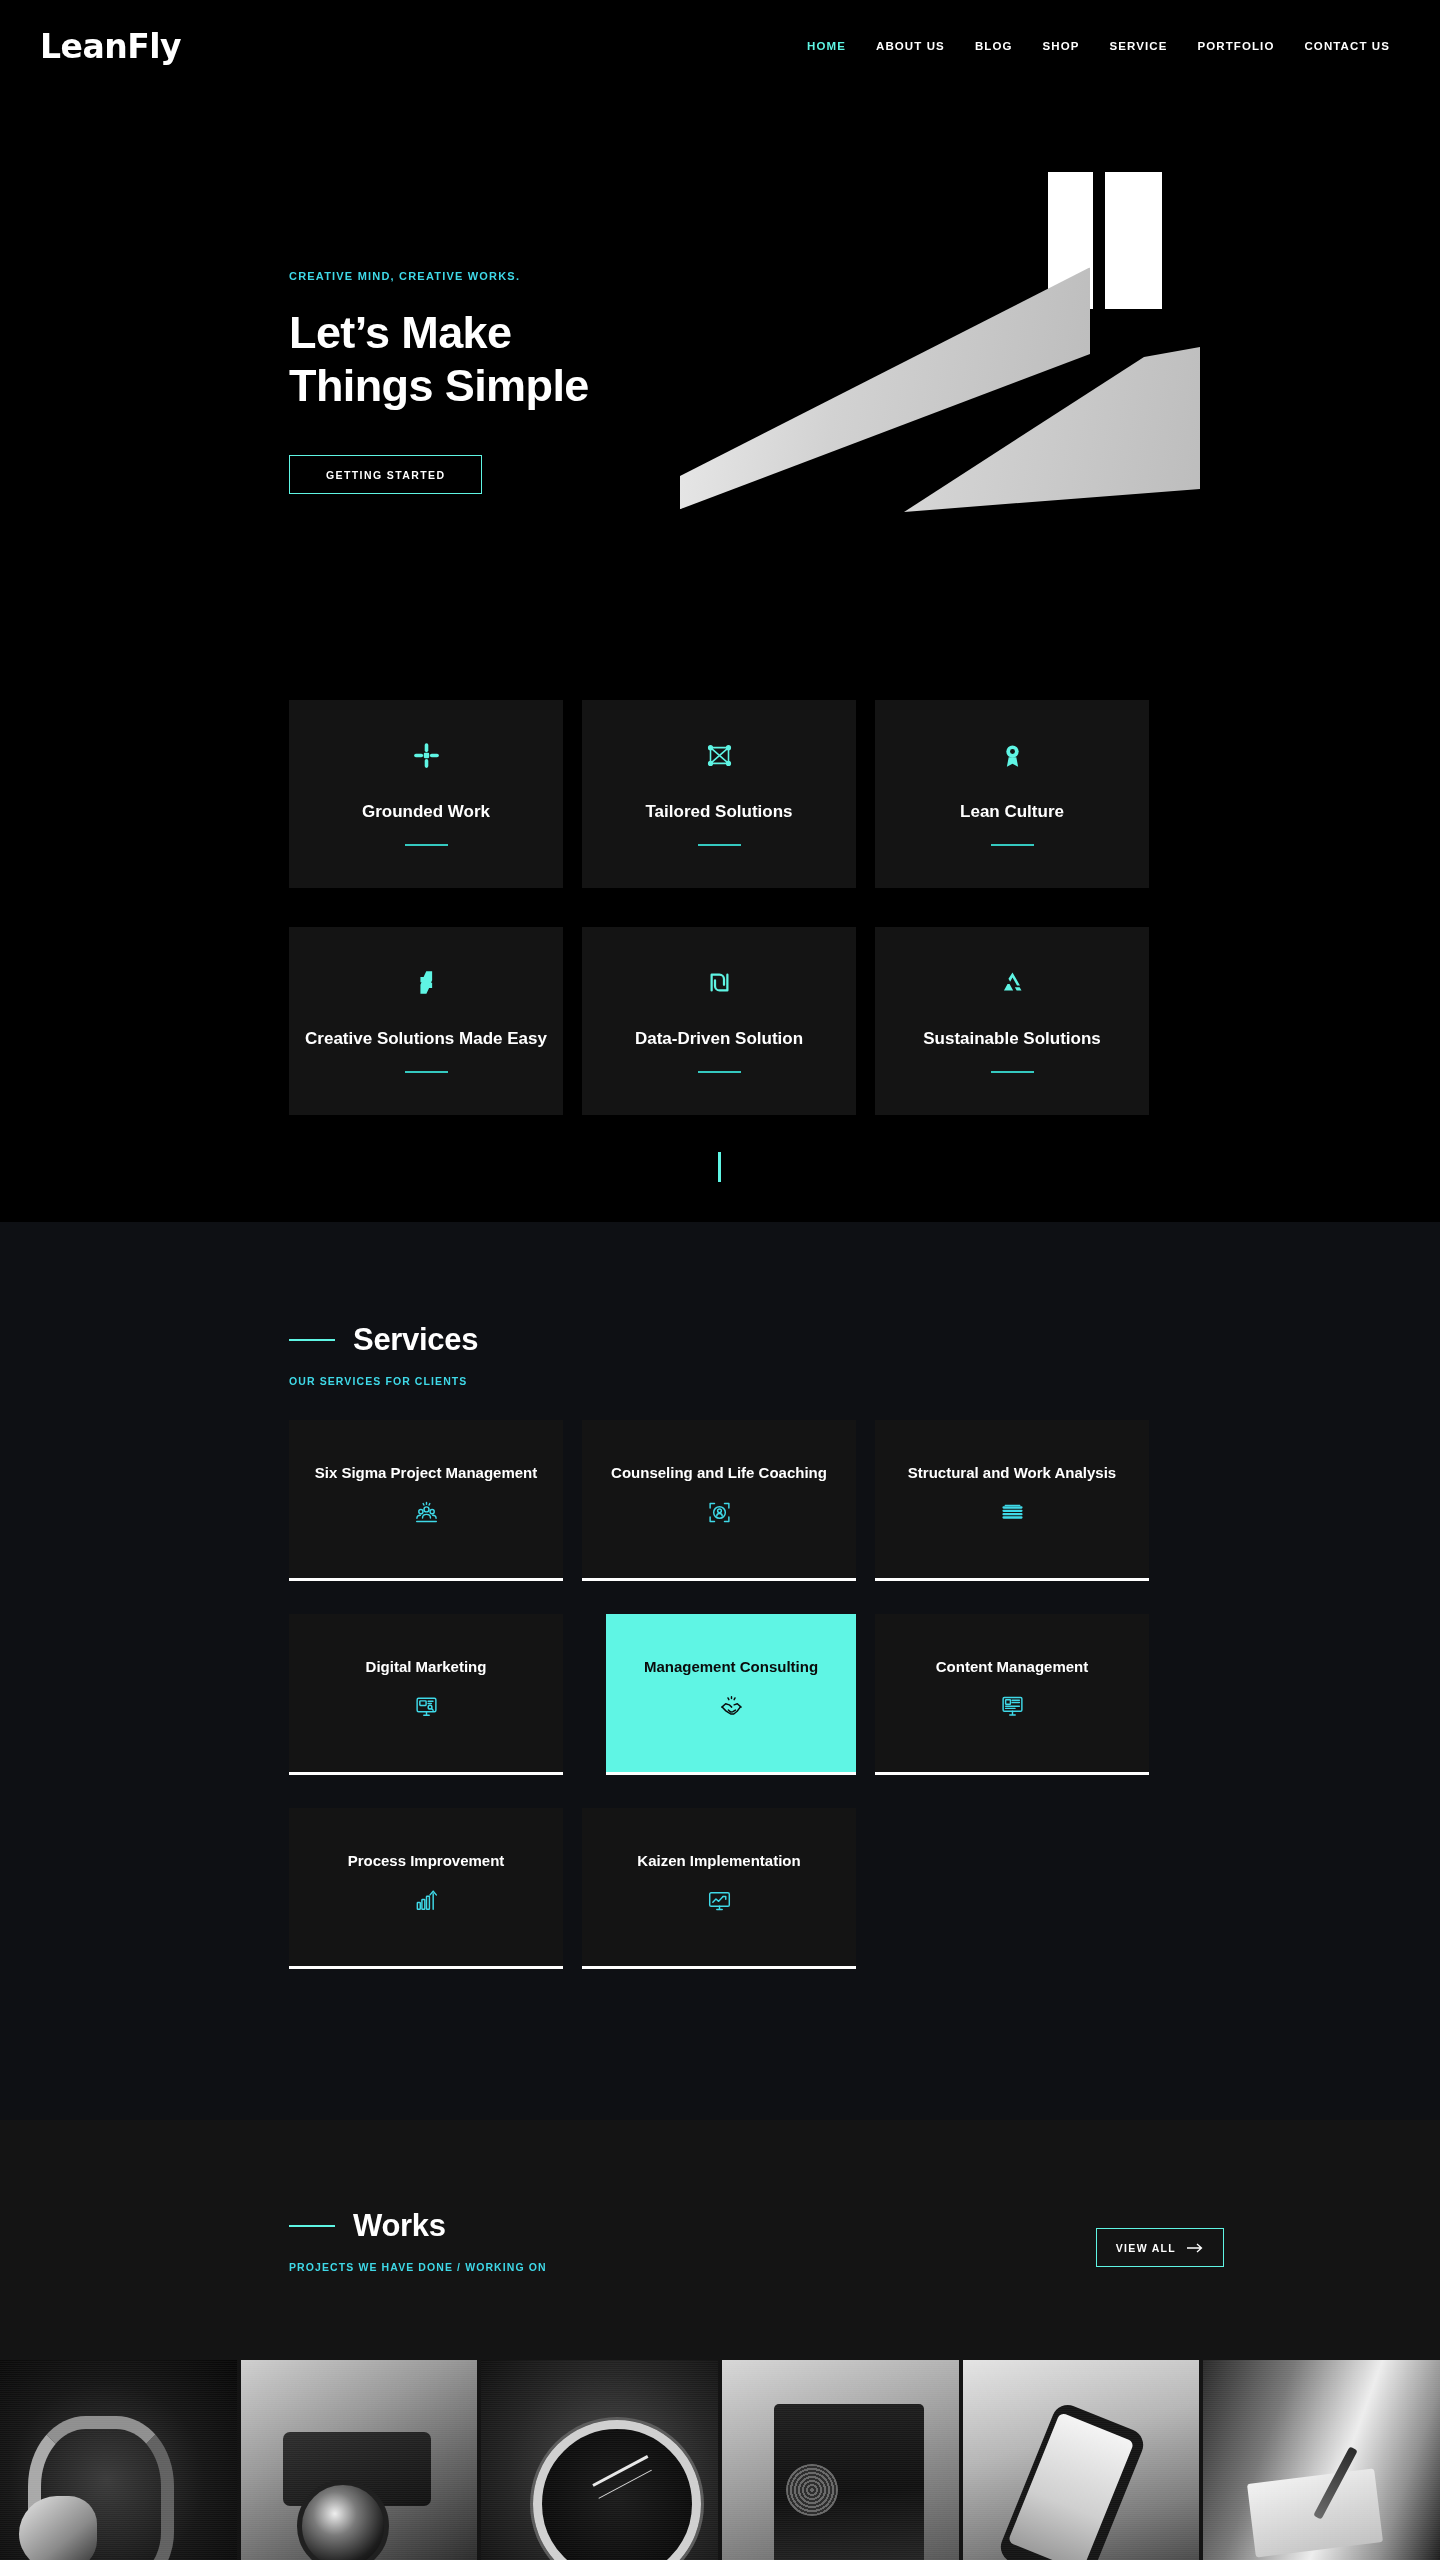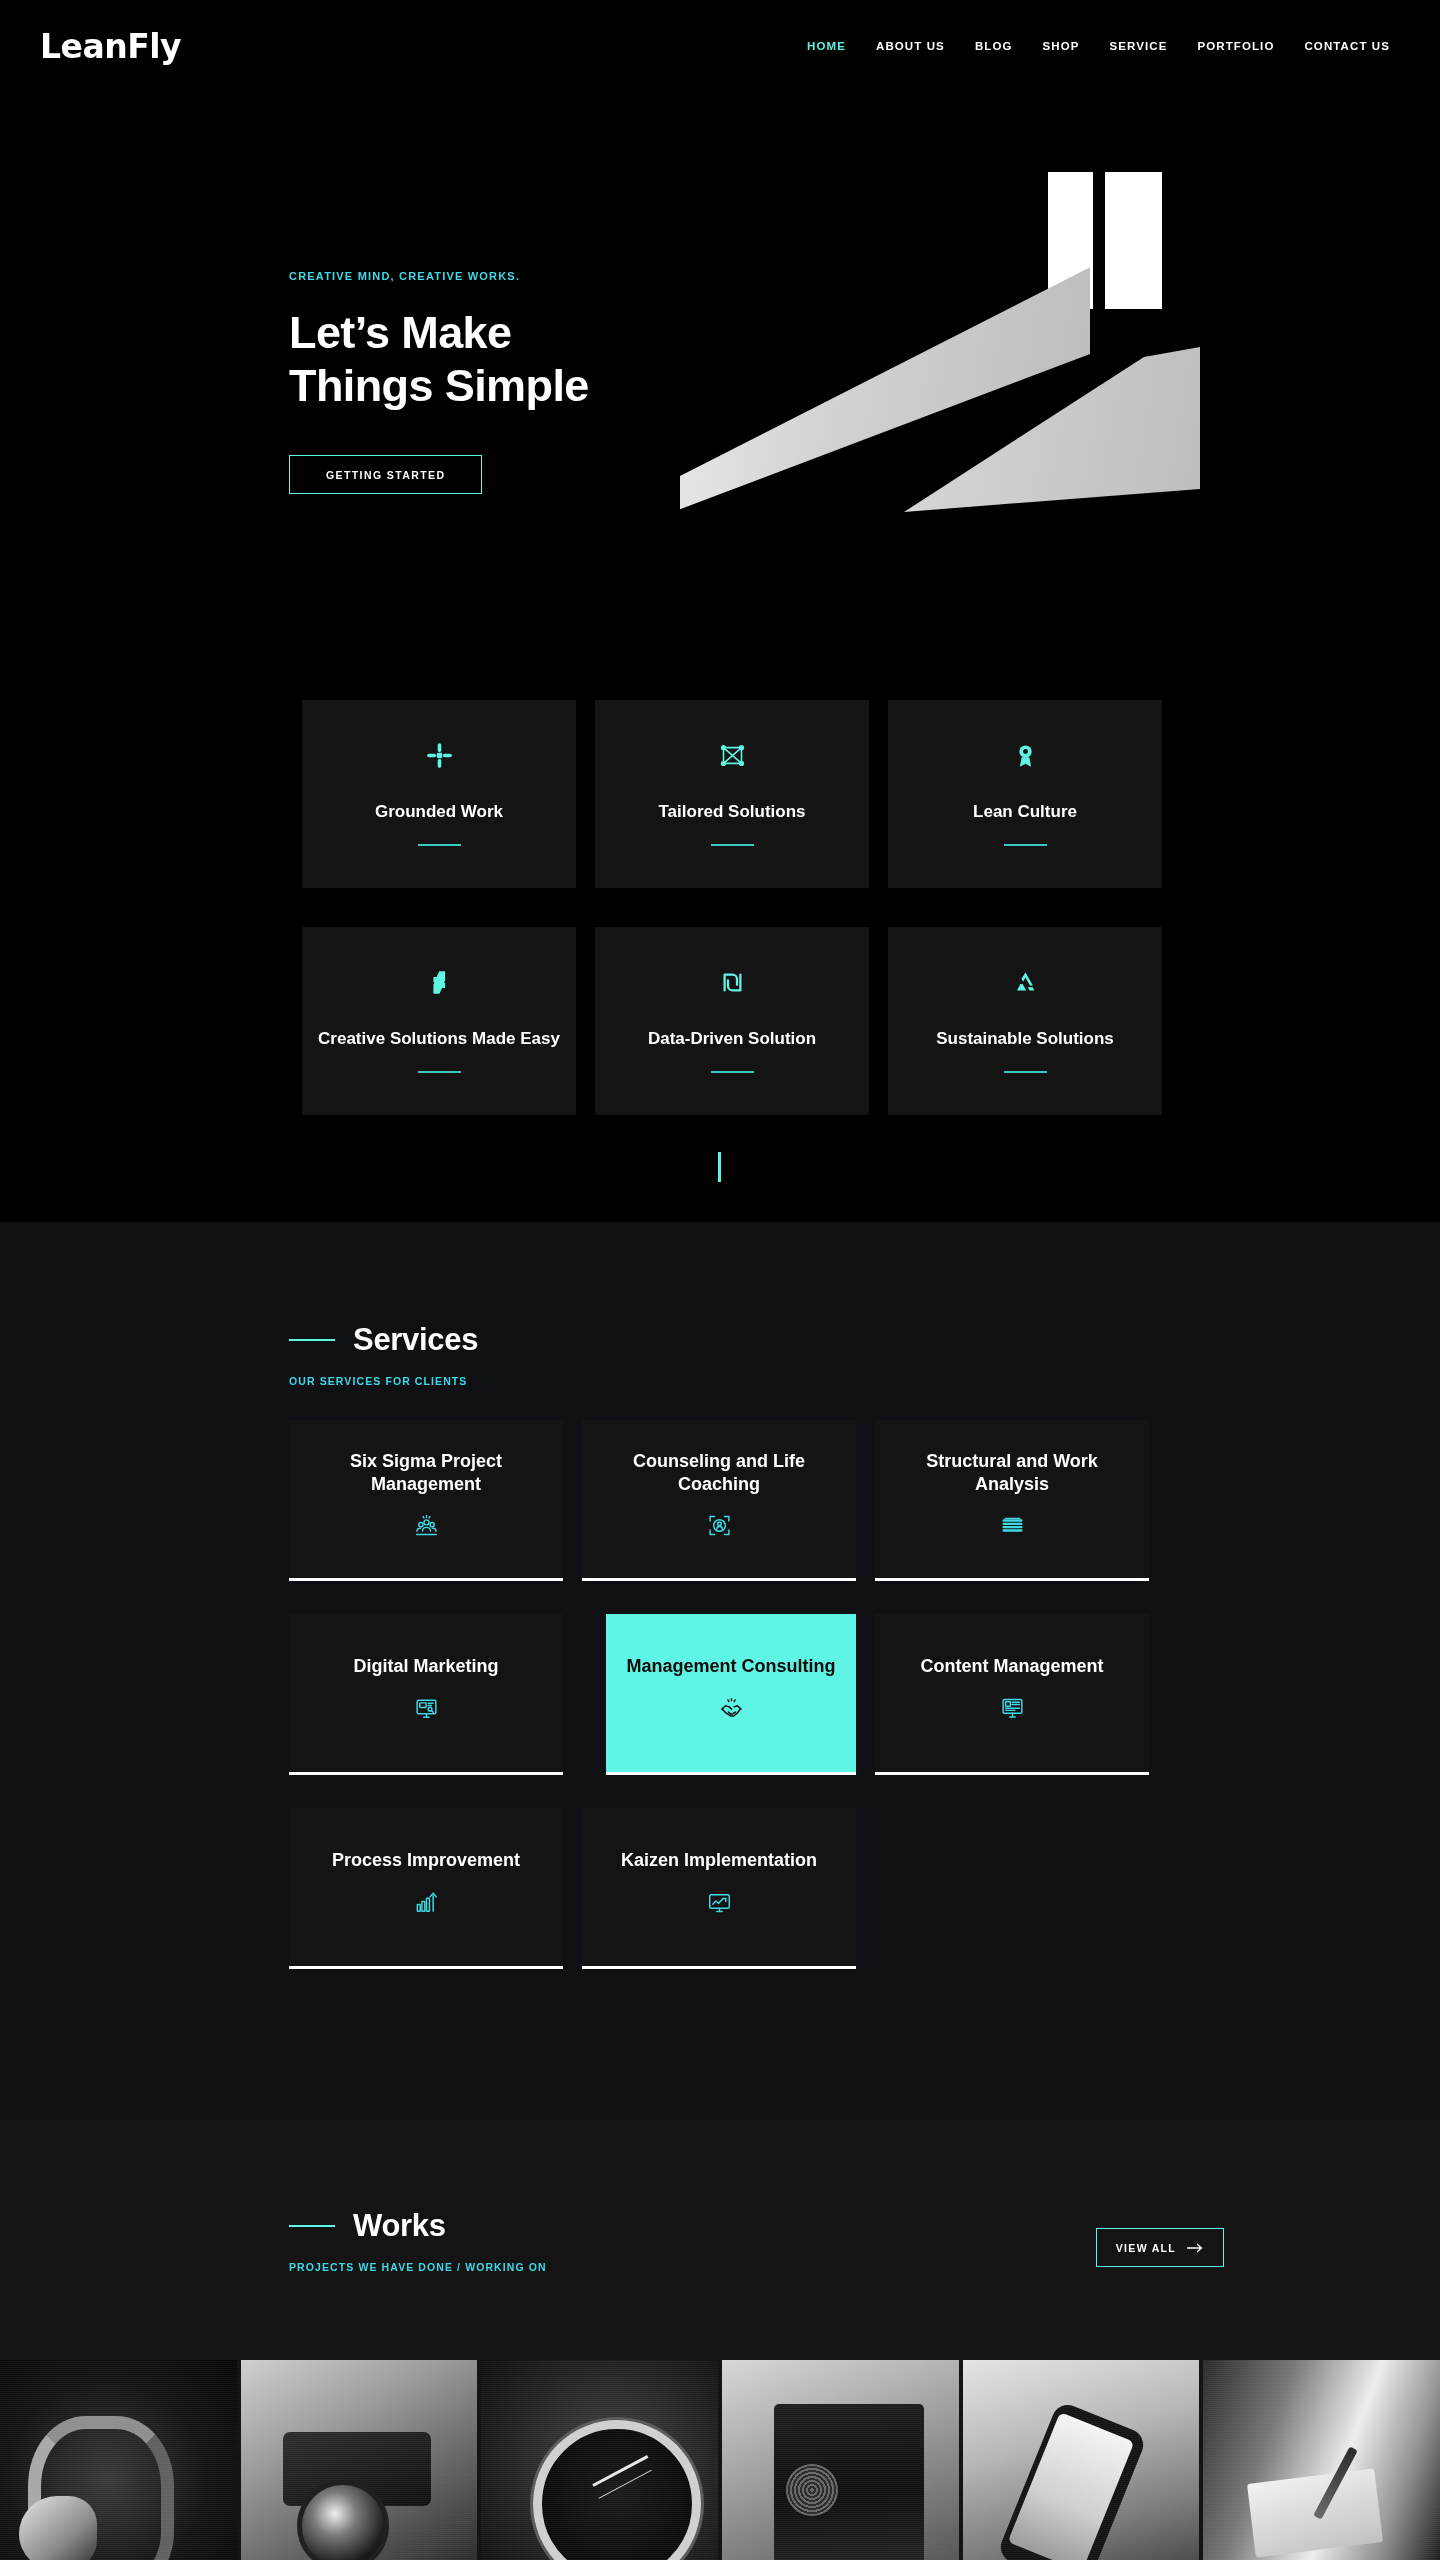--- a/index.html
+++ b/index.html
@@ -68,21 +68,21 @@
   .shaft.two{
     left:120px; top:175px; width:400px; height:165px;
     clip-path:polygon(100% 0%, 100% 86%, 26% 100%, 86% 6%);
   }
 
   
   .features{
     position:absolute; top:692px; left:0; width:1440px; height:530px; background:#000;
   }
   .feat-grid{
-    position:absolute; left:302px; top:8px;
+    position:absolute; left:289px; top:8px;
     display:grid; grid-template-columns:repeat(3, 274px); grid-auto-rows:188px;
     column-gap:19px; row-gap:39px;
   }
   .feat-card{
     background:#141414; display:flex; flex-direction:column;
     align-items:center; justify-content:center; padding:18px 12px; cursor:pointer;
   }
   .feat-icon{ color:#5FF5E4; margin-bottom:28px; display:block; }
   .feat-title{
     font-size:17px; font-weight:bold; color:#fff; text-align:center; line-height:1.28;
@@ -112,21 +112,21 @@
     display:grid; grid-template-columns:repeat(3, 274px); grid-auto-rows:161px;
     column-gap:19px; row-gap:33px;
   }
   .svc-card{
     background:#141414; border-bottom:3px solid #fff;
     display:flex; flex-direction:column; align-items:center; justify-content:center;
     padding:14px 14px 20px; cursor:pointer; position:relative;
   }
   .svc-card.active{ background:#5FF5E4; border-bottom-color:#fff;margin-left:24px; }
   .svc-title{
-    font-size:18px; font-weight:bold; color:#fff; text-align:center; line-height:1.3;
+    font-size:15px; font-weight:bold; color:#fff; text-align:center; line-height:1.3;
   }
   .svc-card.active .svc-title{ color:#0B0B0B; }
   .svc-icon{ margin-top:17px; color:#3FD9E8; }
   .svc-card.active .svc-icon{ color:#0B0B0B; }
 
   
   .works{
     position:absolute; top:2120px; left:0; width:1440px; height:240px;
     background:#141414;
   }

